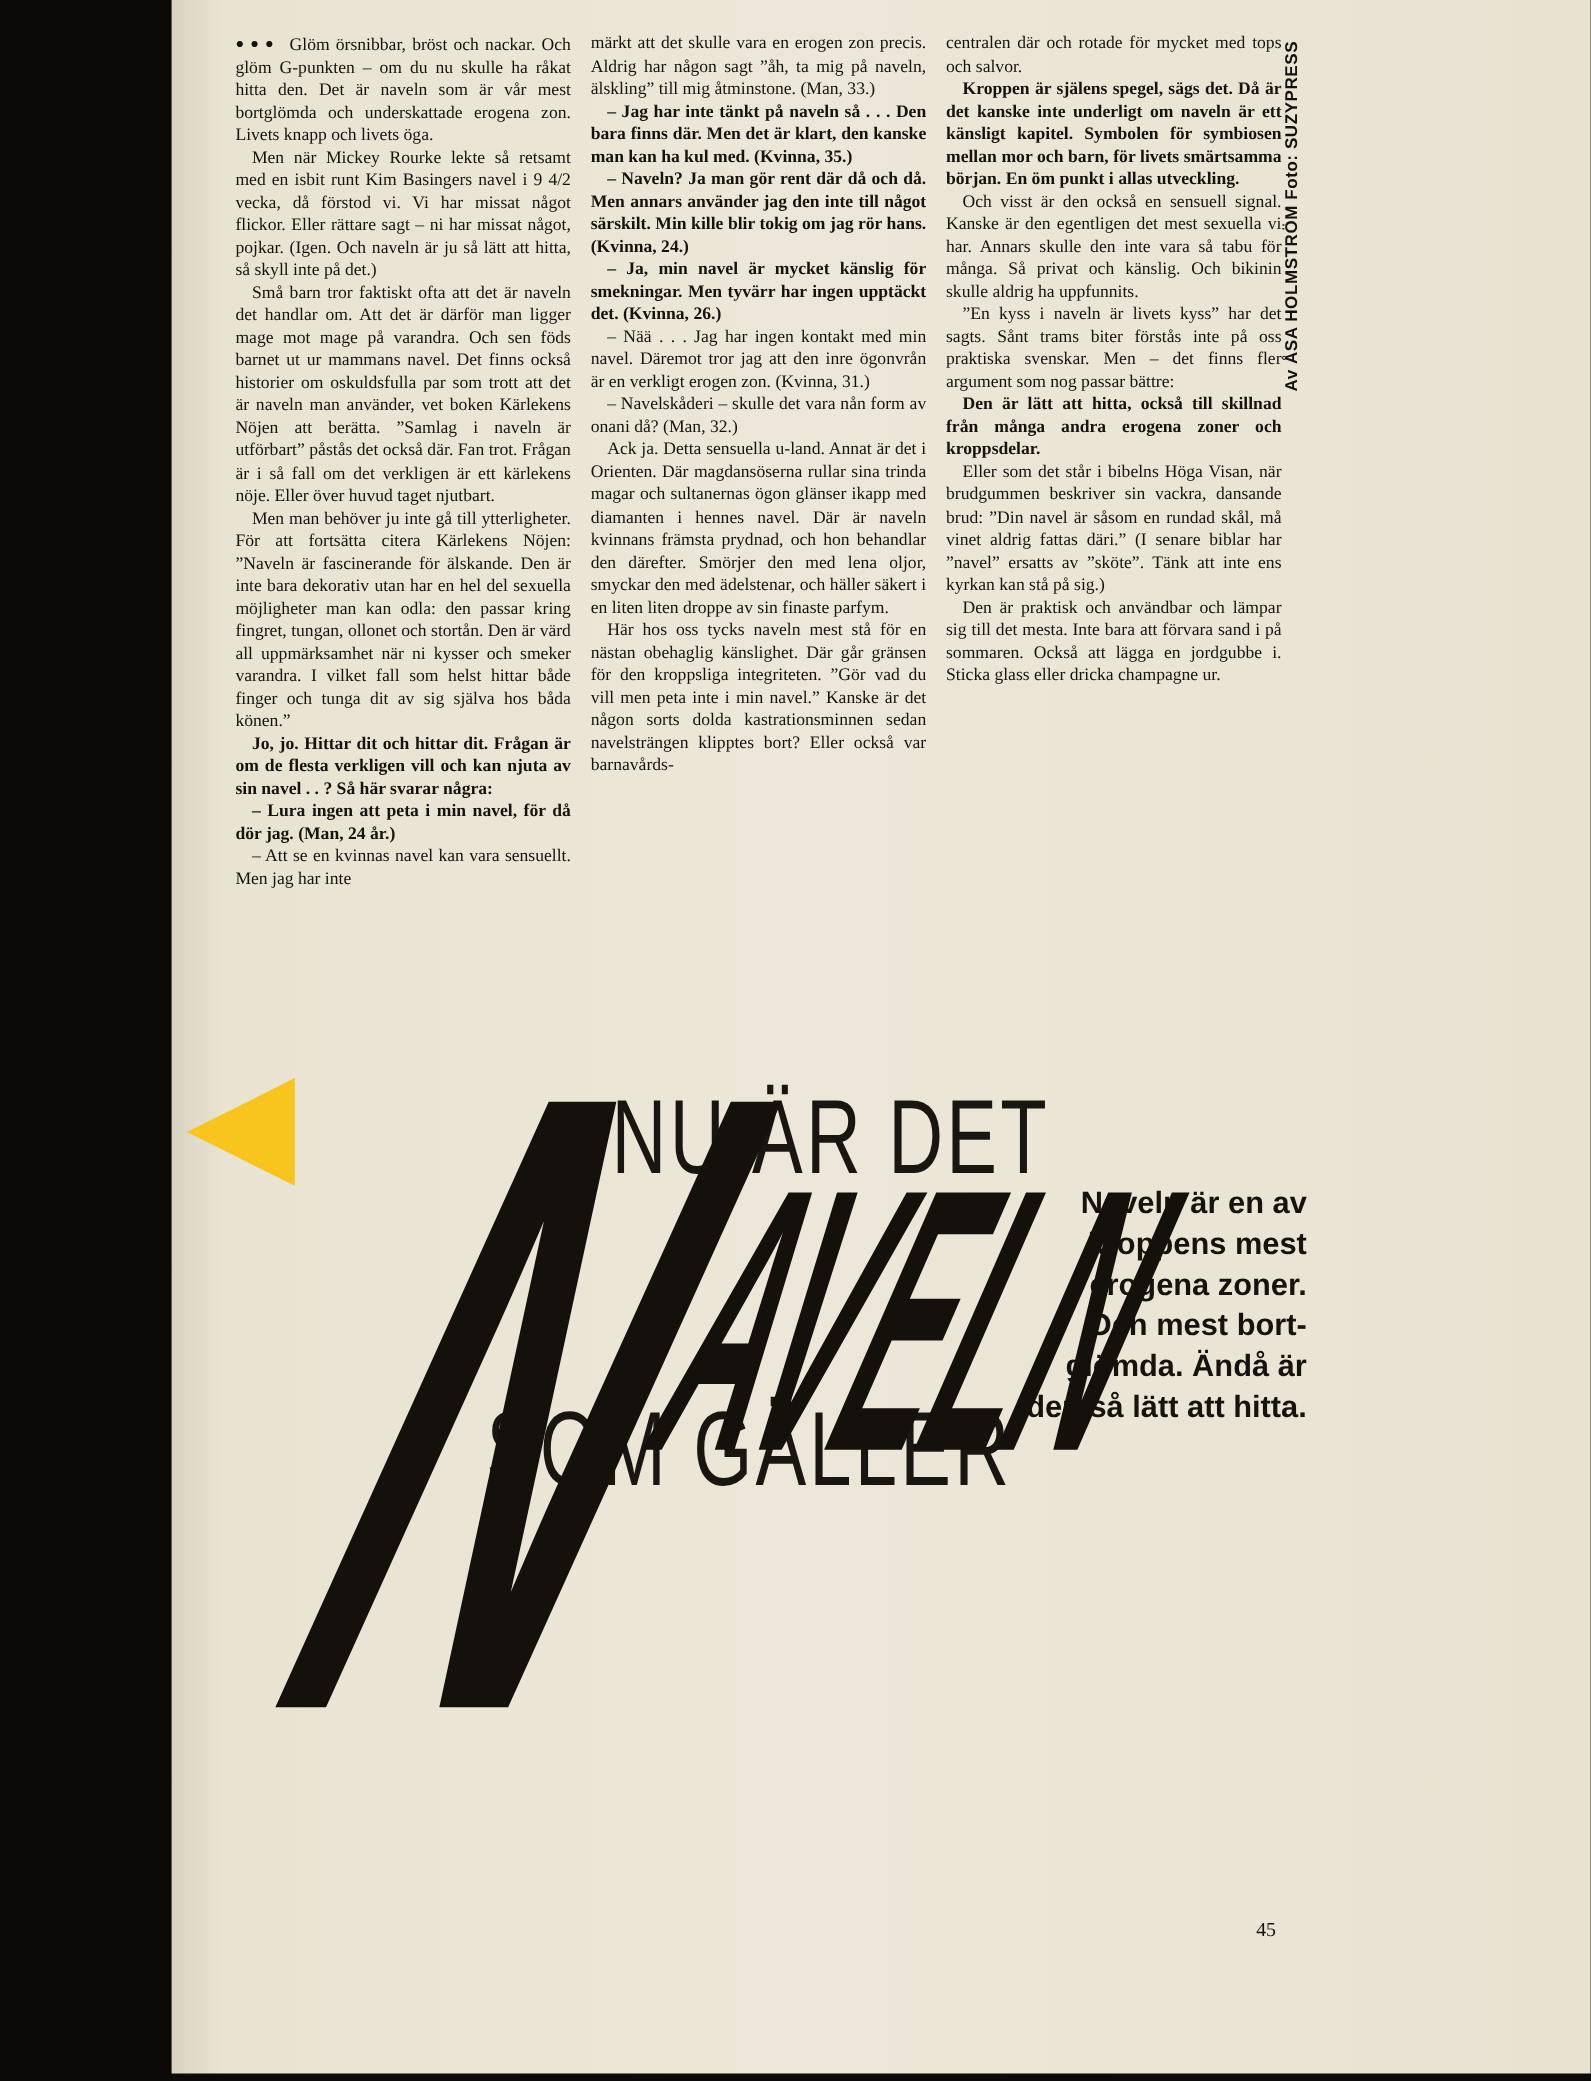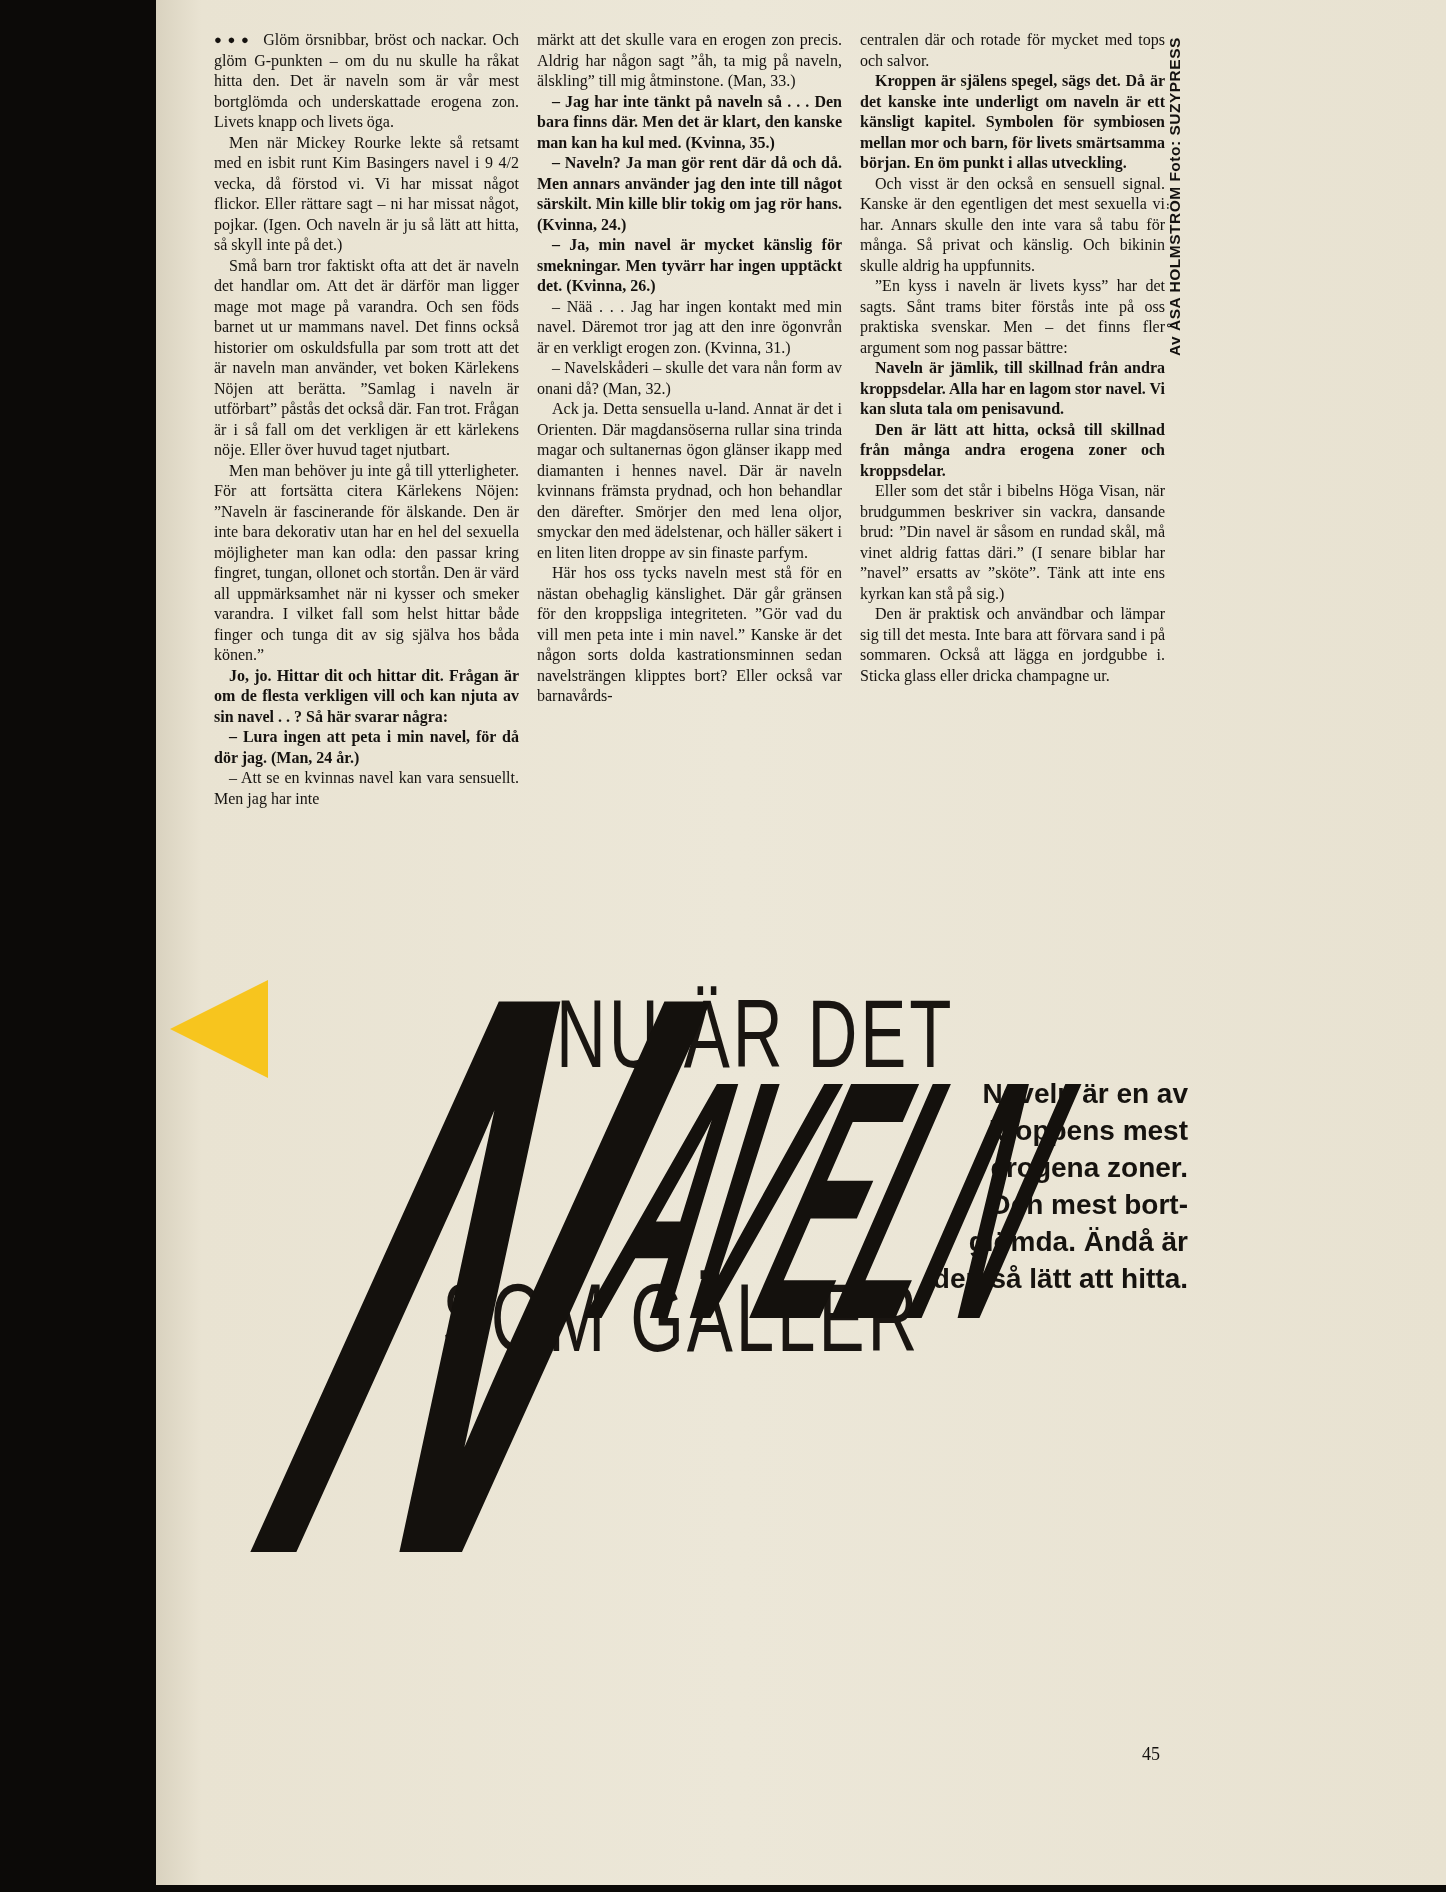--- a/index.html
+++ b/index.html
@@ -93,21 +93,20 @@
         <p class="indent">– Nää . . . Jag har ingen kontakt med min navel. Däremot tror jag att den inre ögonvrån är en verkligt erogen zon. (Kvinna, 31.)</p>
         <p class="indent">– Navelskåderi – skulle det vara nån form av onani då? (Man, 32.)</p>
         <p class="indent">Ack ja. Detta sensuella u-land. Annat är det i Orienten. Där magdansöserna rullar sina trinda magar och sultanernas ögon glänser ikapp med diamanten i hennes navel. Där är naveln kvinnans främsta prydnad, och hon behandlar den därefter. Smörjer den med lena oljor, smyckar den med ädelstenar, och häller säkert i en liten liten droppe av sin finaste parfym.</p>
         <p class="indent">Här hos oss tycks naveln mest stå för en nästan obehaglig känslighet. Där går gränsen för den kroppsliga integriteten. ”Gör vad du vill men peta inte i min navel.” Kanske är det någon sorts dolda kastrationsminnen sedan navelsträngen klipptes bort? Eller också var barnavårds-</p>
       </div>
       <div class="col">
         <p>centralen där och rotade för mycket med tops och salvor.</p>
         <p class="bold indent">Kroppen är själens spegel, sägs det. Då är det kanske inte underligt om naveln är ett känsligt kapitel. Symbolen för symbiosen mellan mor och barn, för livets smärtsamma början. En öm punkt i allas utveckling.</p>
         <p class="indent">Och visst är den också en sensuell signal. Kanske är den egentligen det mest sexuella vi har. Annars skulle den inte vara så tabu för många. Så privat och känslig. Och bikinin skulle aldrig ha uppfunnits.</p>
         <p class="indent">”En kyss i naveln är livets kyss” har det sagts. Sånt trams biter förstås inte på oss praktiska svenskar. Men – det finns fler argument som nog passar bättre:</p>
-        <p class="bold indent">Naveln är jämlik, till skillnad från andra kroppsdelar. Alla har en lagom stor navel. Vi kan sluta tala om penisavund.</p>
         <p class="bold indent">Den är lätt att hitta, också till skillnad från många andra erogena zoner och kroppsdelar.</p>
         <p class="indent">Eller som det står i bibelns Höga Visan, när brudgummen beskriver sin vackra, dansande brud: ”Din navel är såsom en rundad skål, må vinet aldrig fattas däri.” (I senare biblar har ”navel” ersatts av ”sköte”. Tänk att inte ens kyrkan kan stå på sig.)</p>
         <p class="indent">Den är praktisk och användbar och lämpar sig till det mesta. Inte bara att förvara sand i på sommaren. Också att lägga en jordgubbe i. Sticka glass eller dricka champagne ur.</p>
       </div>
     </div>
 
   <div class="credit">Av ÅSA HOLMSTRÖM Foto: SUZYPRESS</div>
 
   <div class="yellow-triangle"></div>
 

